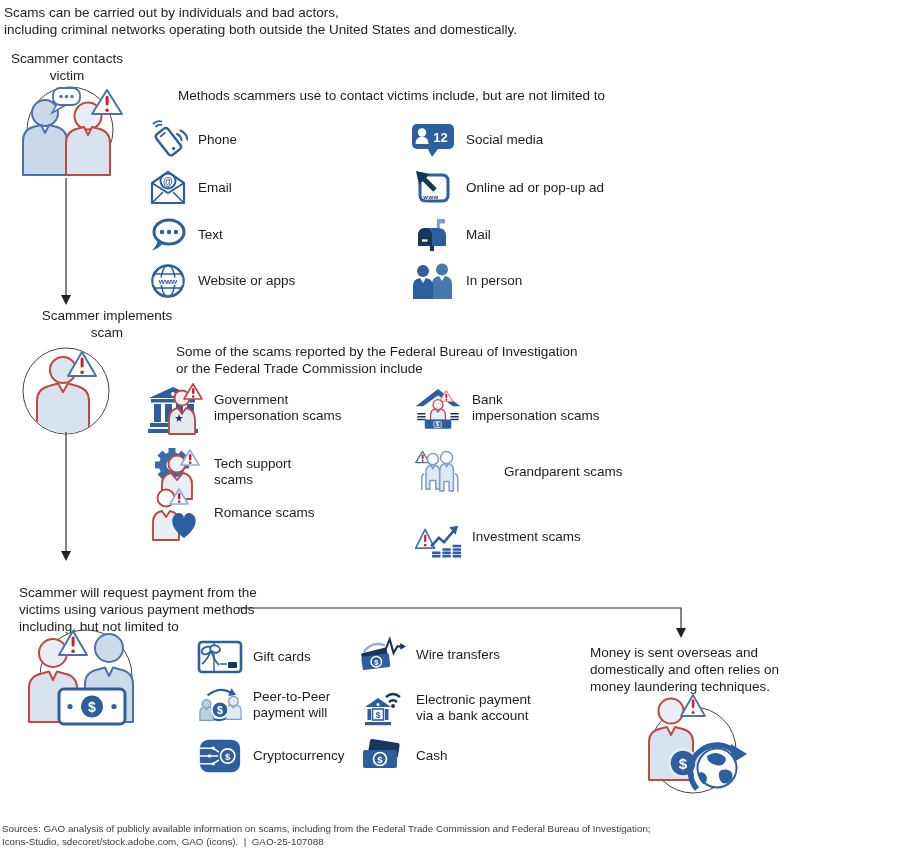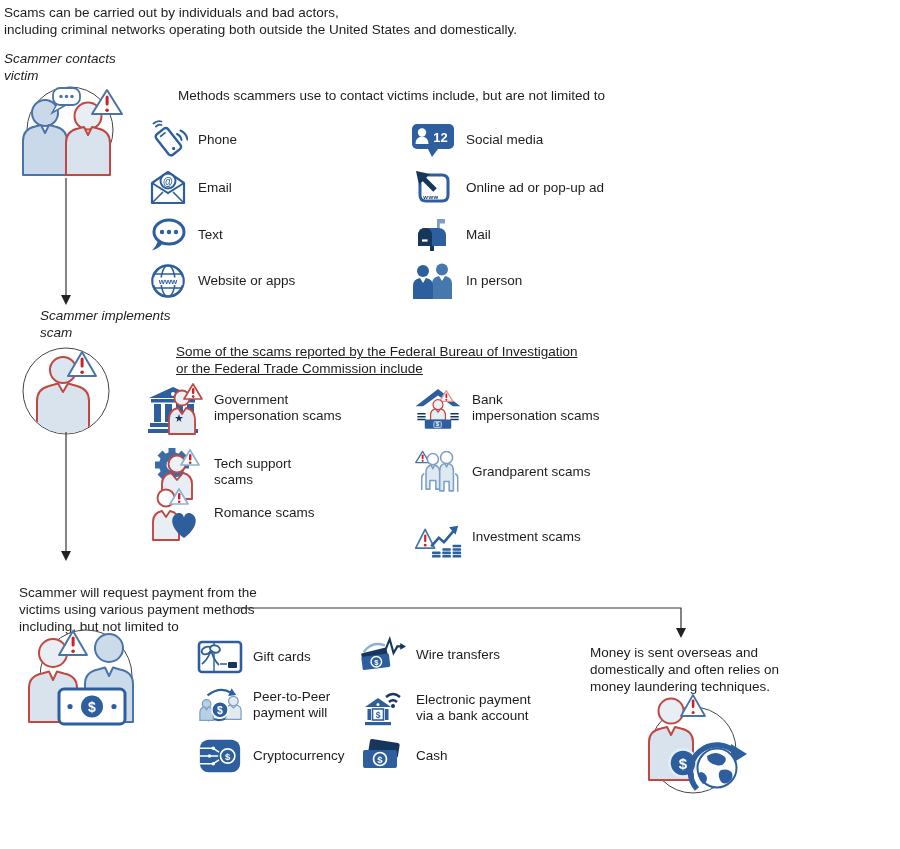--- a/index.html
+++ b/index.html
@@ -1,20 +1,20 @@
 <!DOCTYPE html>
 <html><head>
 <meta charset="utf-8">
 <style>
   html,body{margin:0;padding:0;background:#fff;}
   .canvas{position:relative;width:900px;height:849px;background:#fff;overflow:hidden;
           font-family:"Liberation Sans",sans-serif;color:#1d1d1d;}
   .abs{position:absolute;}
   .txt{font-size:13.5px;line-height:17px;white-space:pre-wrap;color:#1d1d1d;}
-  .center{text-align:left;font-style:italic;}
+  .center{text-align:center;}
   .row{position:absolute;display:flex;align-items:center;}
   .ibox{flex:0 0 auto;display:flex;align-items:center;justify-content:center;}
   .lbl{font-size:13.5px;line-height:16px;white-space:pre-wrap;margin-left:10px;}
   .src{font-size:9.8px;line-height:12.5px;color:#3c3c3c;white-space:pre-wrap;}
   svg text{font-family:"Liberation Sans",sans-serif;font-weight:bold;}
 </style>
 </head>
 <body>
 
 <div class="canvas">
@@ -178,21 +178,21 @@
     </svg>
   </div>
 
   <div class="abs" style="left:59px;top:432px;">
     <svg width="14" height="130" viewBox="0 0 14 130">
       <line x1="7" y1="0" x2="7" y2="120" stroke="#333" stroke-width="1.2"></line>
       <polygon points="2,119 12,119 7,129" fill="#222"></polygon>
     </svg>
   </div>
 
-  <div class="abs txt" style="left:176px;top:343px;width:440px;text-decoration:underline;">Some of the scams reported by the Federal Bureau of Investigation
+  <div class="abs txt" style="left:176px;top:343px;width:440px;">Some of the scams reported by the Federal Bureau of Investigation
 or the Federal Trade Commission include</div>
 
   <div class="row" style="left:146px;top:380px;height:56px;">
     <span class="ibox" style="width:58px;height:56px;">
       <svg width="58" height="54" viewBox="0 0 58 54">
         <polygon points="3,17 27,6 51,17" fill="#2d5f9e"></polygon>
         <circle cx="27" cy="13" r="2" fill="#fff"></circle>
         <rect x="5" y="18" width="44" height="3.5" fill="#2d5f9e"></rect>
         <rect x="8" y="23" width="7" height="18" fill="#2d5f9e"></rect>
           <rect x="19" y="23" width="7" height="18" fill="#2d5f9e"></rect>
@@ -260,21 +260,21 @@
         <path d="M 4,34 H 14 M 4,37.5 H 14 M 4,41 H 14 M 44,34 H 54 M 44,37.5 H 54 M 44,41 H 54" stroke="#16365c" stroke-width="1.8"></path>
         <rect x="13" y="41" width="32" height="11" rx="1.5" fill="#2d5f9e"></rect>
         <rect x="24" y="43.5" width="9" height="7" rx="1" fill="#3f6fae" stroke="#fff" stroke-width="0.8"></rect>
         <text x="28.5" y="49.3" text-anchor="middle" font-size="6.5" fill="#fff">$</text>
       </svg>
     </span>
     <span class="lbl">Bank
 impersonation scams</span>
   </div>
 
-  <div class="row" style="left:414px;top:444px;height:56px;">
+  <div class="row" style="left:414px;top:444px;height:56px;gap:32px;">
     <span class="ibox" style="width:48px;height:56px;">
       <svg width="54" height="56" viewBox="0 0 56 56">
         <polygon points="10,4 18,17 2,17" fill="#fff" stroke="#4a74a8" stroke-width="1.6" stroke-linejoin="round"></polygon>
         <rect x="9" y="7.5" width="2.2" height="5.5" rx="1.1" fill="#cc2128"></rect>
         <circle cx="10.1" cy="15" r="1.2" fill="#cc2128"></circle>
         <g fill="#dfe9f2" stroke="#7d9fc6" stroke-width="1.8" stroke-linejoin="round">
           <circle cx="22" cy="13" r="6.5" fill="#fff"></circle>
           <path d="M 14,48 V 28 Q 14,21 20,20 L 22,24 L 24,20 Q 30,21 30,28 V 48 H 25.5 V 38 H 18.5 V 48 Z"></path>
           <path d="M 12,30 Q 9,31 9,35 V 49" fill="none"></path>
           <circle cx="38" cy="11" r="7" fill="#fff"></circle>
@@ -460,14 +460,16 @@
       <text x="50" y="76.5" text-anchor="middle" font-size="15" fill="#fff">$</text>
       <path d="M 64,97 A 26,26 0 1 1 104,62" stroke="#2d5f9e" stroke-width="5.5" fill="none"></path>
       <polygon points="98,52 114,62 98,72" fill="#2d5f9e"></polygon>
       <circle cx="84" cy="76" r="19.5" fill="#fff" stroke="#2d5f9e" stroke-width="2"></circle>
       <path d="M 74,64 q 7,-5 13,-2 q 8,3 5,8 q -3,5 -9,3 q -9,-2 -9,-9 Z" fill="#2d5f9e"></path>
       <path d="M 88,78 q 8,-2 11,3 q 2,5 -3,9 q -6,4 -9,-2 q -3,-7 1,-10 Z" fill="#2d5f9e"></path>
       <path d="M 68,80 q 5,1 6,6 q 0,5 -4,6 q -4,-4 -5,-9 q 1,-3 3,-3 Z" fill="#2d5f9e"></path>
     </svg>
   </div>
 
+  <div class="abs src" style="left:2px;top:823px;width:740px;">Sources: GAO analysis of publicly available information on scams, including from the Federal Trade Commission and Federal Bureau of Investigation;
+Icons-Studio, sdecoret/stock.adobe.com, GAO (icons).  |  GAO-25-107088</div>
 
 </div>
 
 </body></html>

